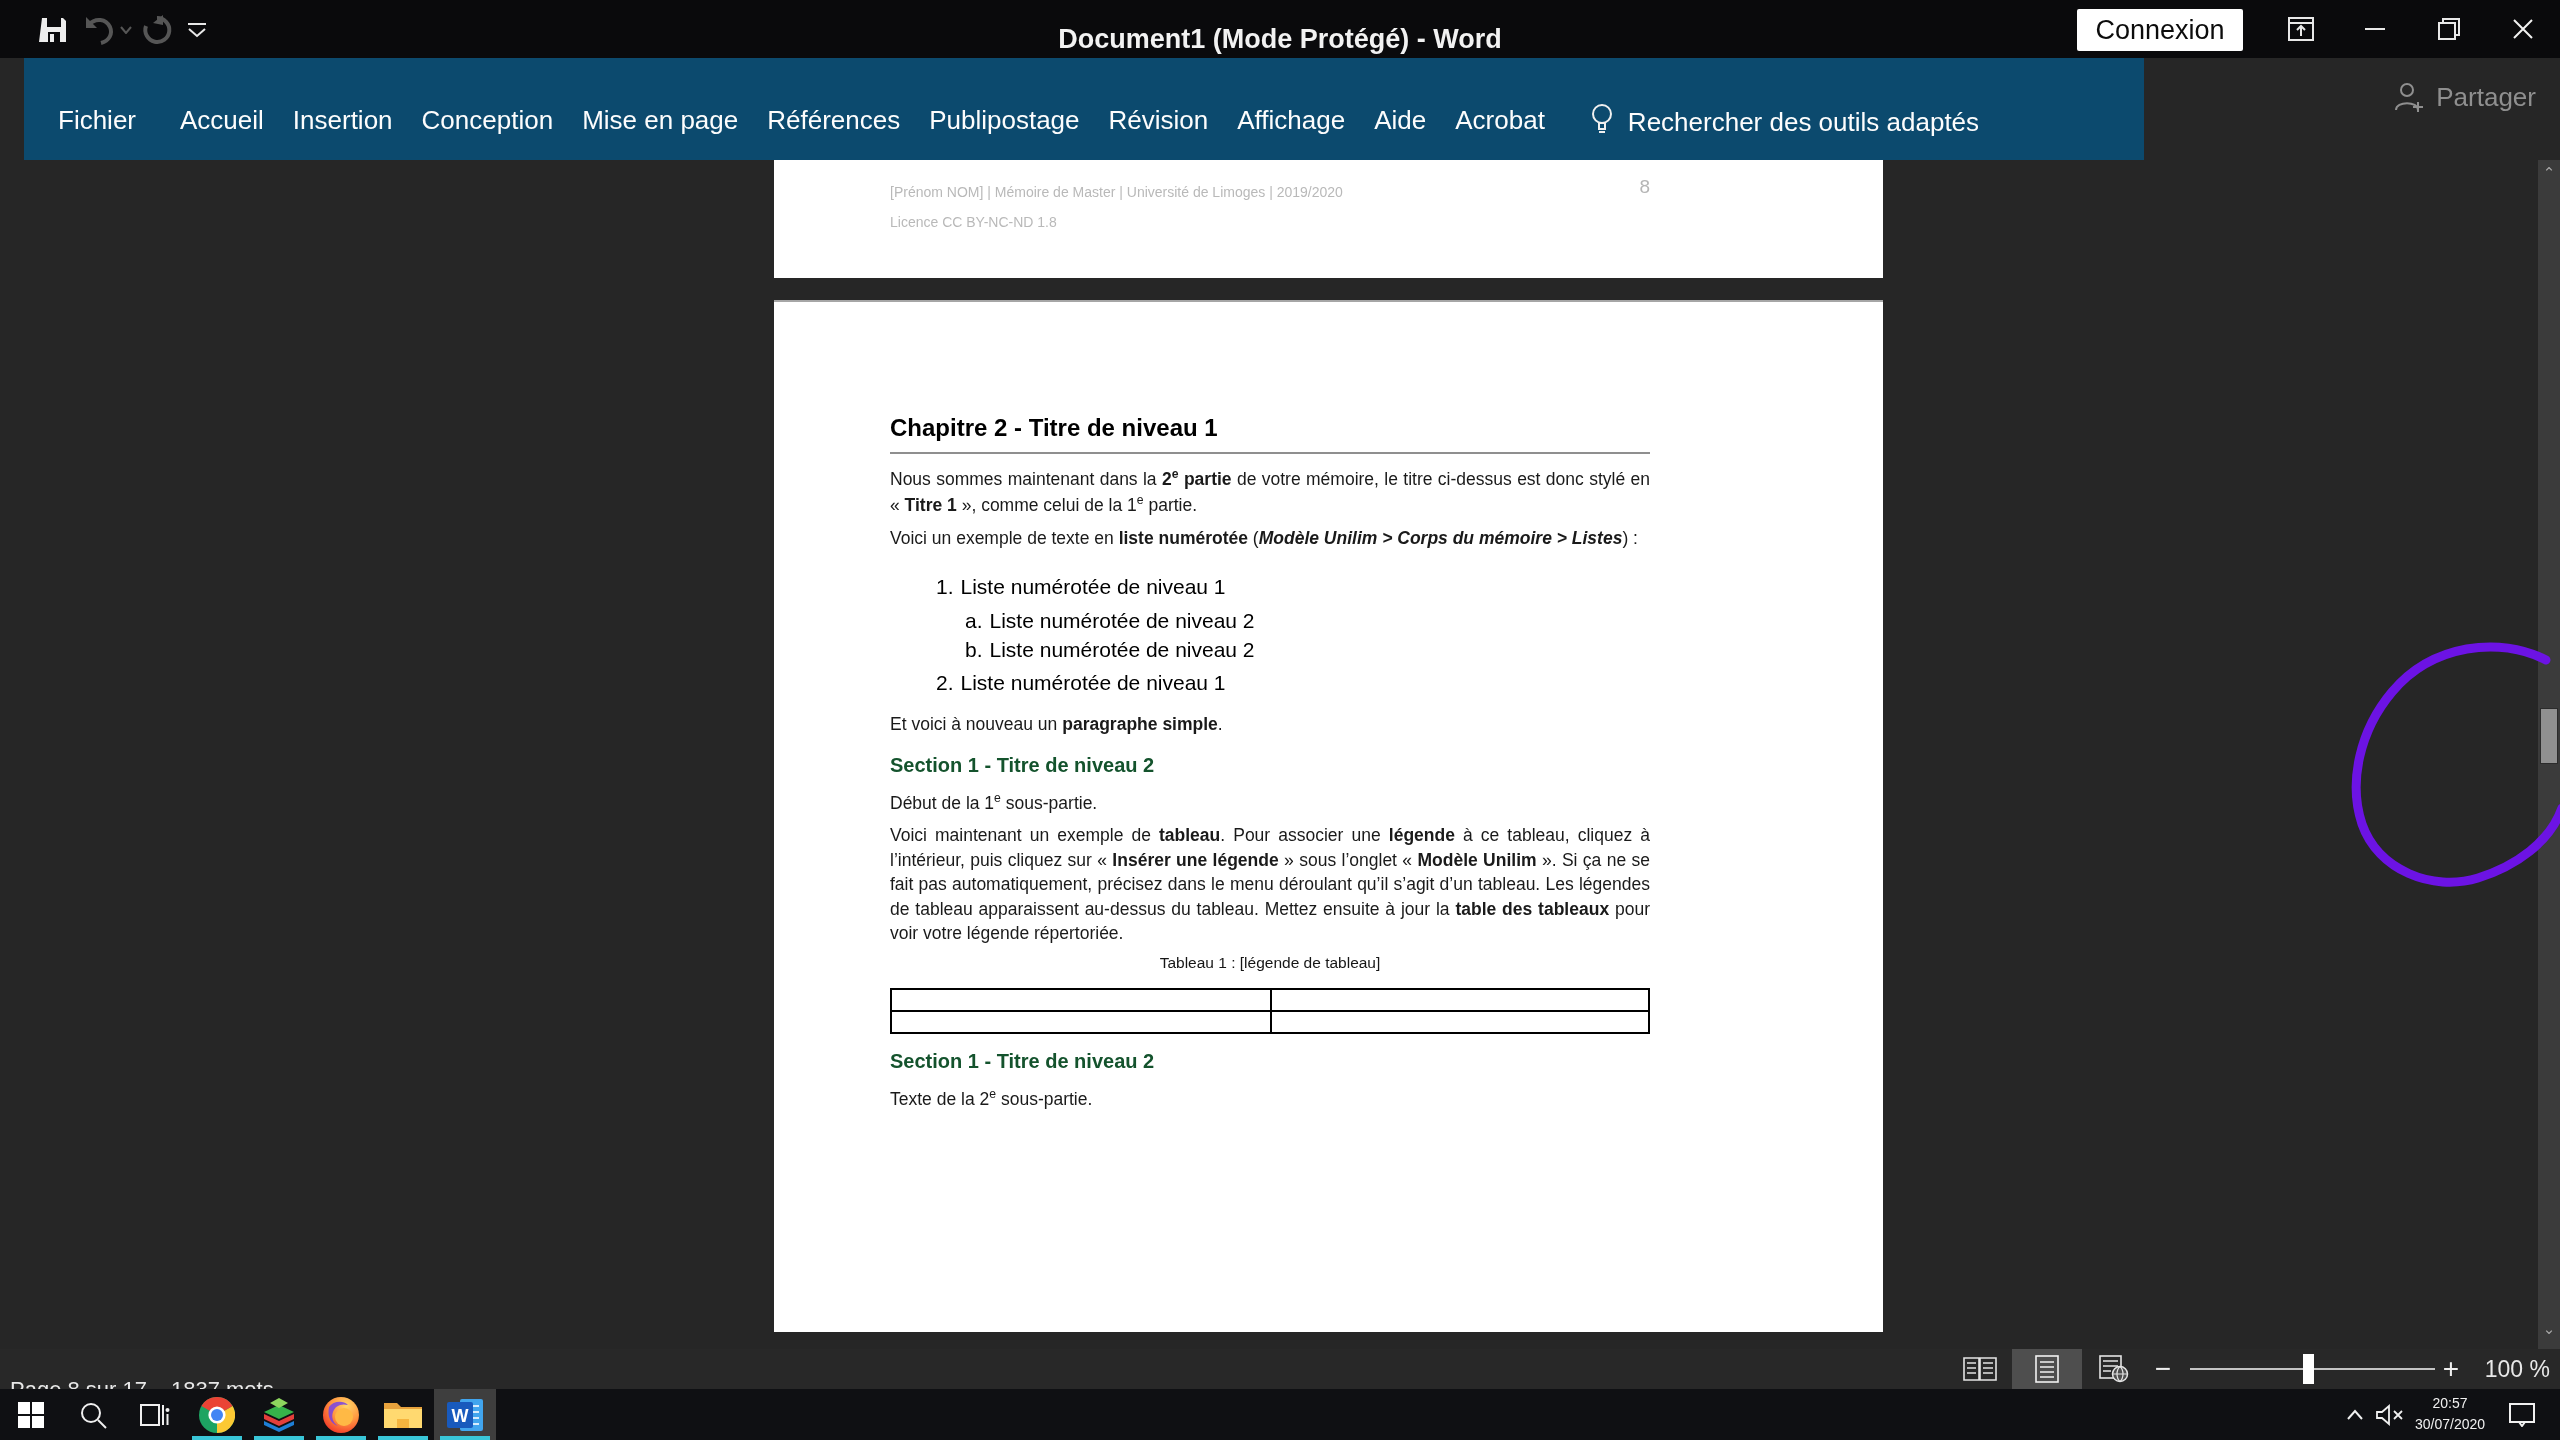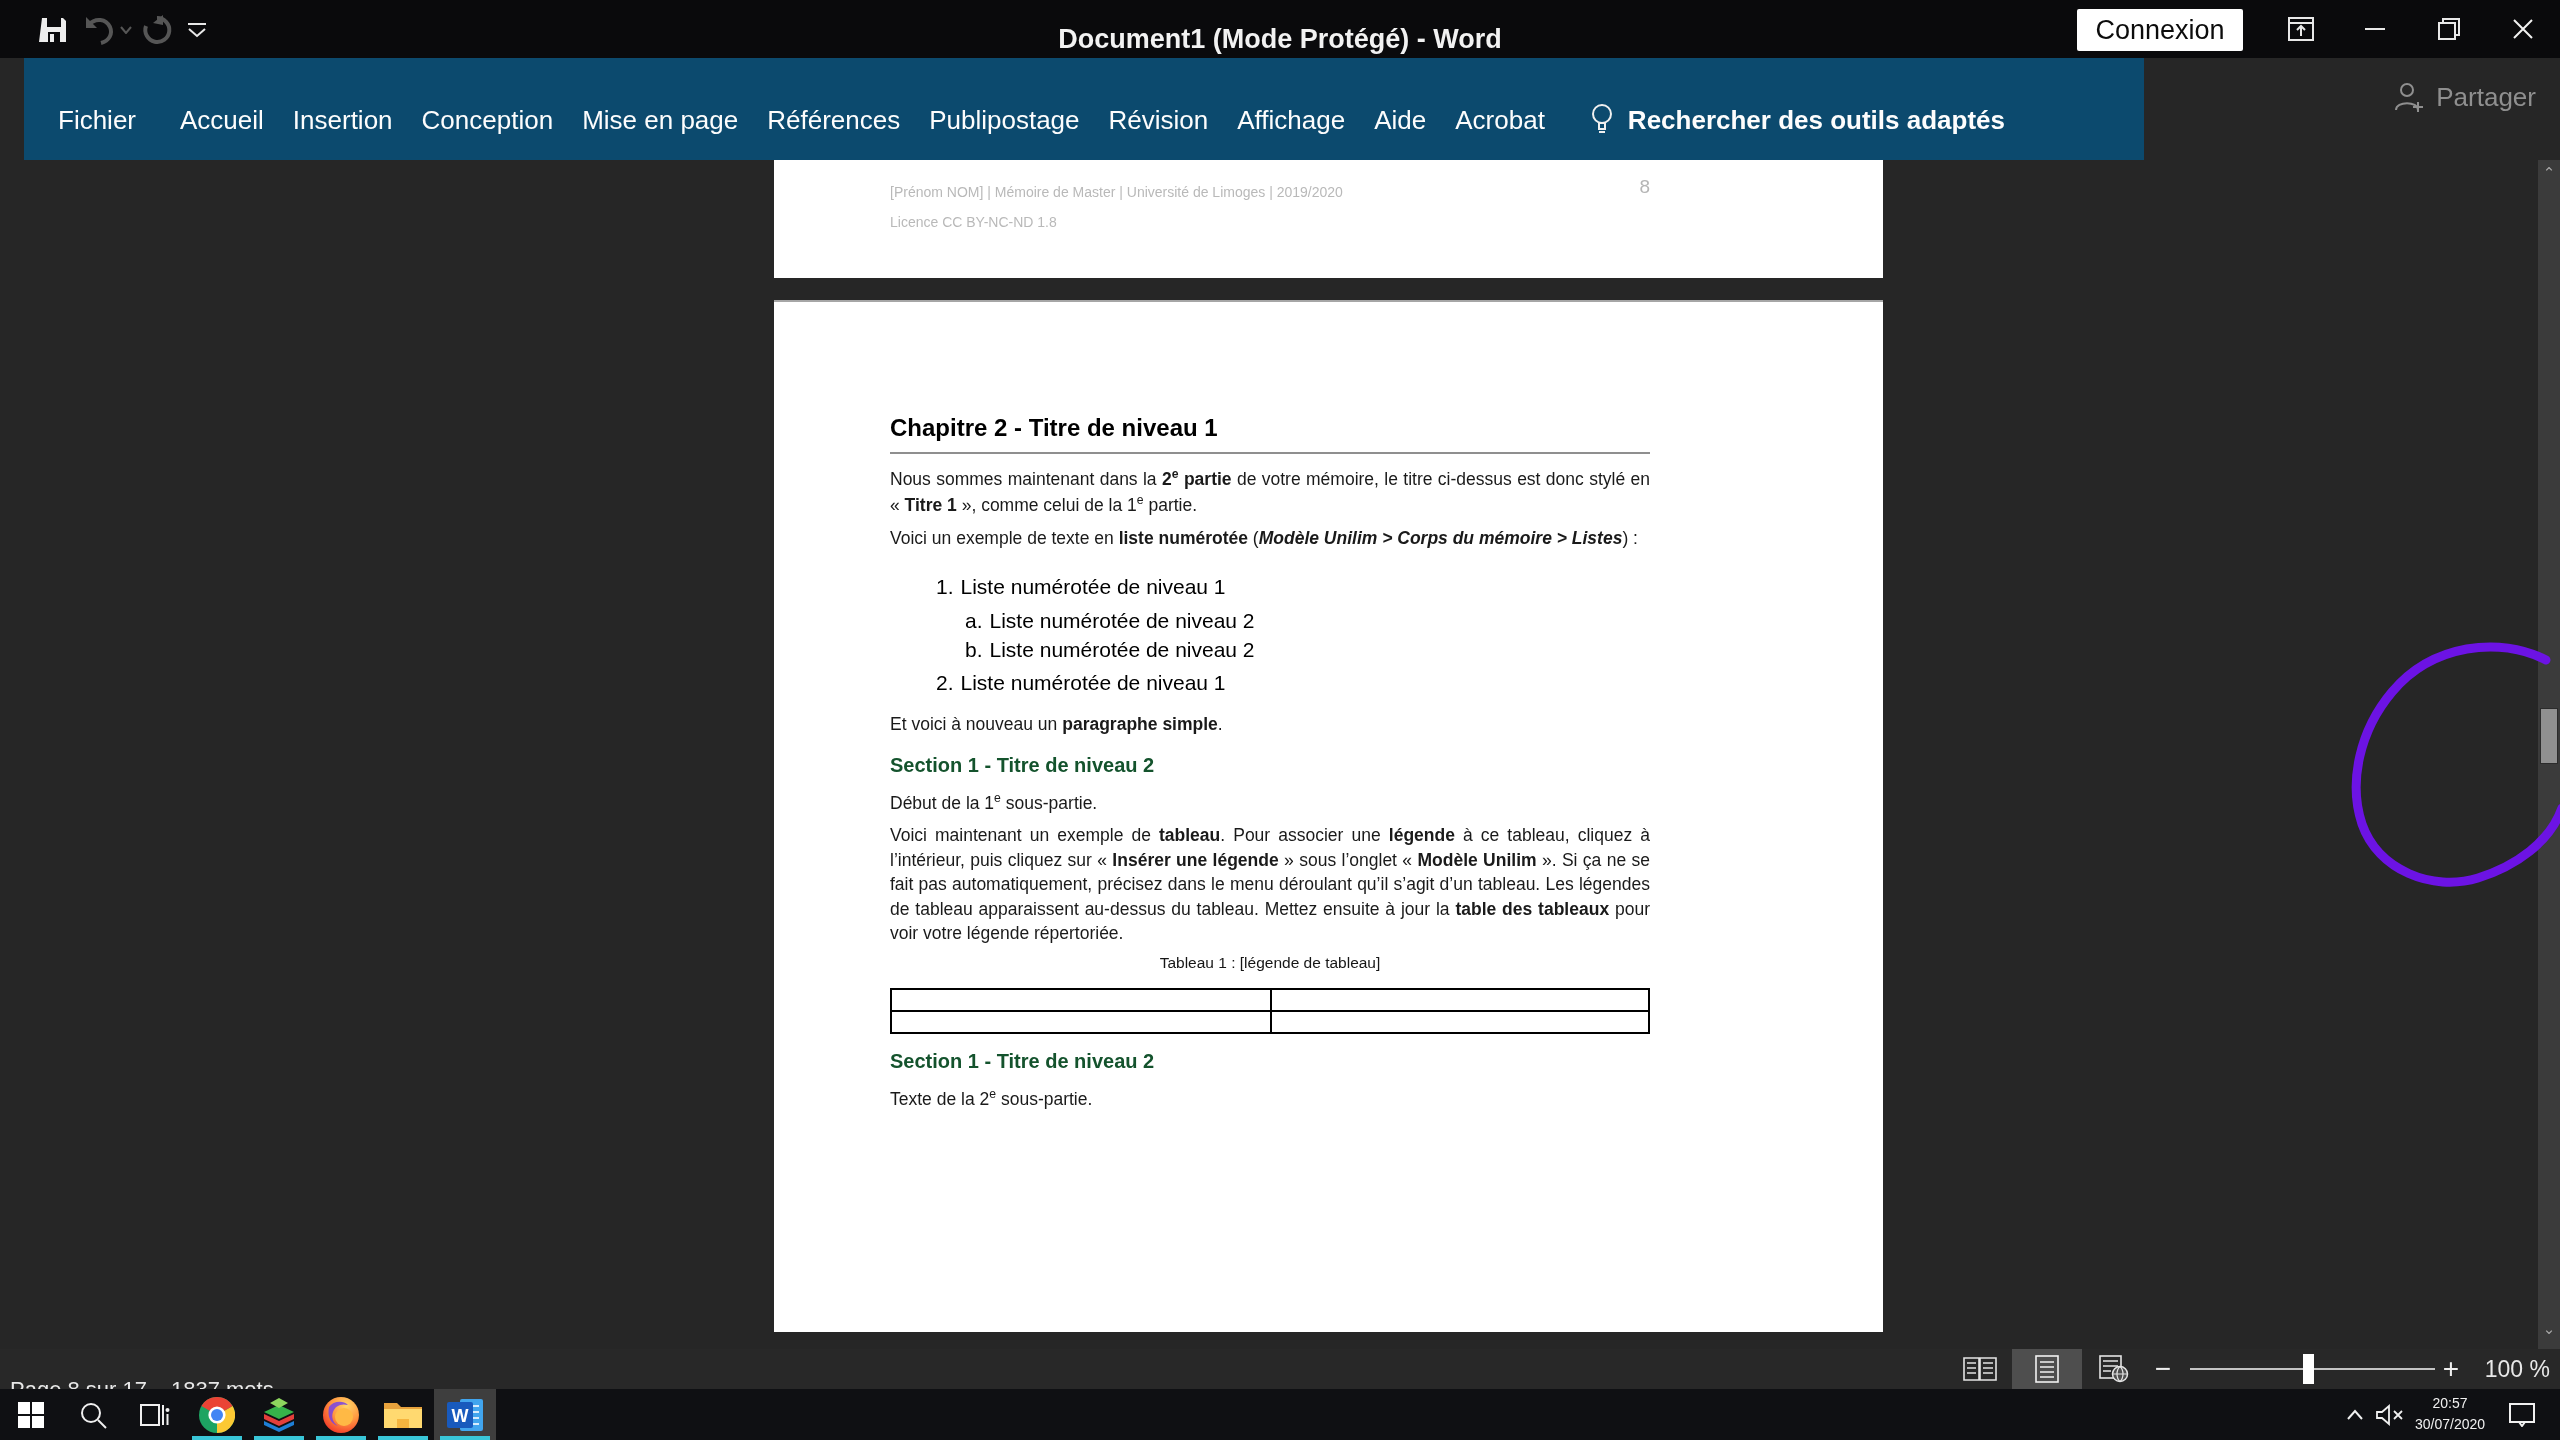--- a/index.html
+++ b/index.html
@@ -13,21 +13,21 @@
                 color:#f2f2f2; font-size:27px; line-height:30px; font-weight:700; }
   #connexion-btn { position:absolute; right:317px; top:9px; width:166px; height:42px; background:#ffffff;
                    color:#0c0c0c; font-size:27px; border:none; border-radius:2px; display:flex;
                    align-items:center; justify-content:center; }
   .win-btn { position:absolute; top:0; width:74px; height:58px; display:flex; align-items:center; justify-content:center; }
 
   
   #ribbon { position:absolute; left:0; top:58px; width:2120px; height:102px; background:#0c4a6e;
             display:flex; align-items:center; padding:22px 0 0 34px; color:#fff;margin-left:24px; }
   .ribbon-tab { font-size:26px; color:#fdfdfd; margin-right:29px; white-space:nowrap; }
-  #ribbon-search { display:flex; align-items:center; margin-left:16px;font-weight:bold; }
+  #ribbon-search { display:flex; align-items:flex-end; margin-left:16px; }
   #ribbon-search span { font-size:26px; color:#fdfdfd; margin-left:14px; white-space:nowrap; }
   #share { position:absolute; right:24px; top:80px; display:flex; align-items:center; color:#8f8f8f;text-align:right; }
   #share span { font-size:26px; margin-left:10px; }
 
   
   #docarea { position:absolute; left:0; top:160px; width:2560px; height:1189px; background:#262626; }
   .page { position:absolute; left:774px; width:1109px; background:#ffffff; }
   #page1 { top:0; height:118px; }
   #page2 { top:140px; height:1032px; border-top:2px solid #a6a6a6; }
   .content { position:absolute; left:116px; width:760px; color:#1a1a1a; }

